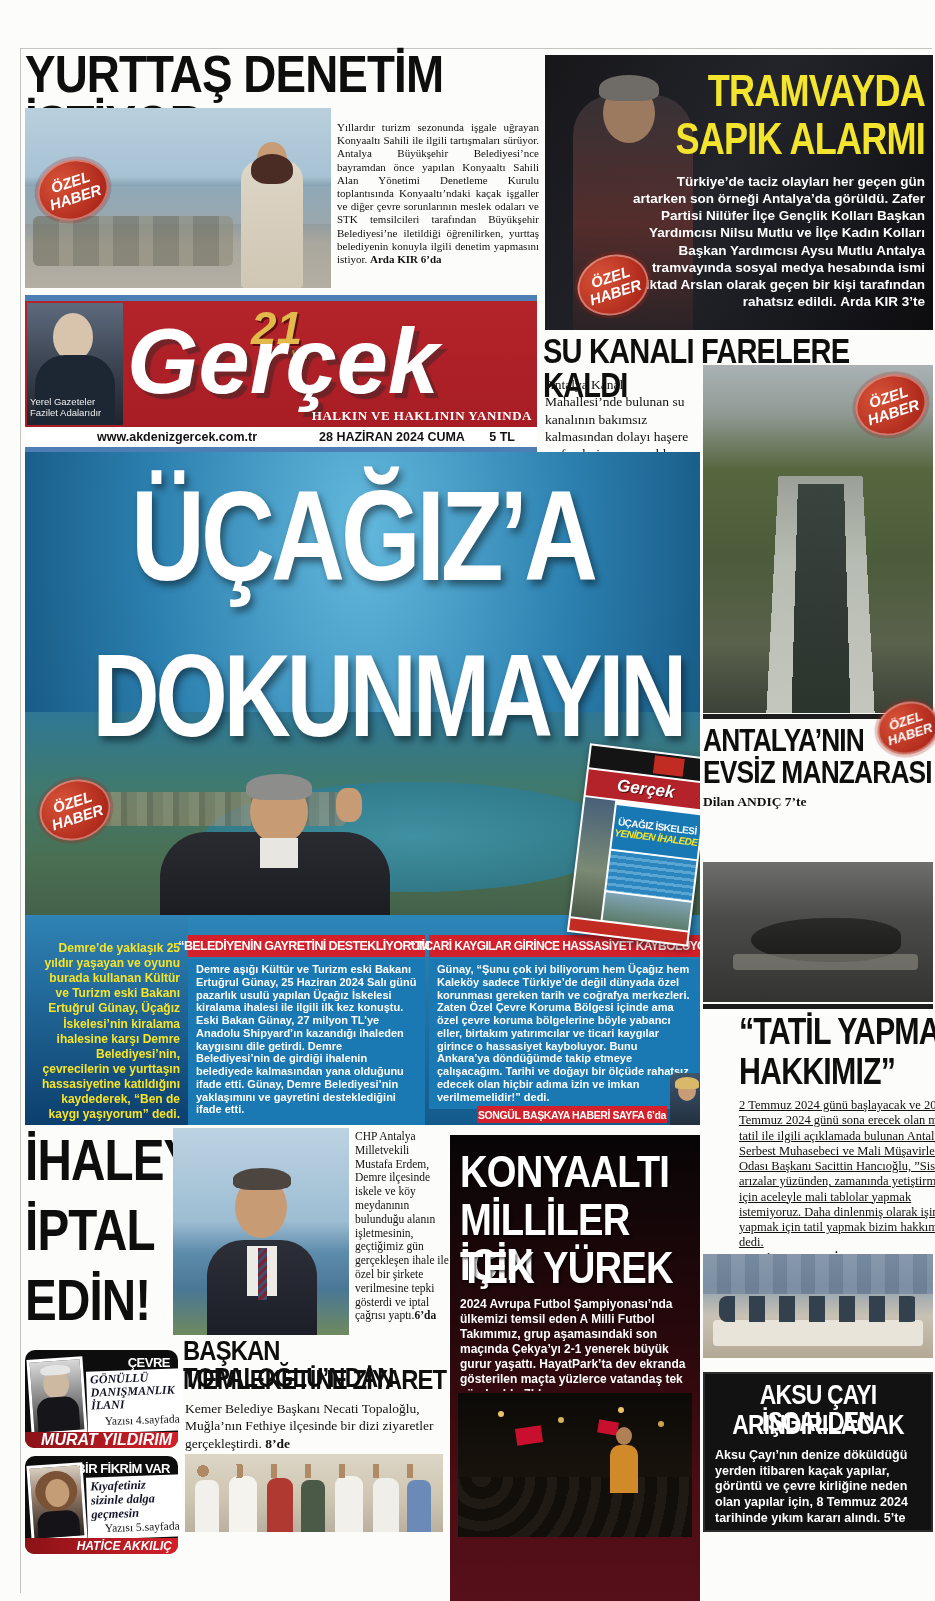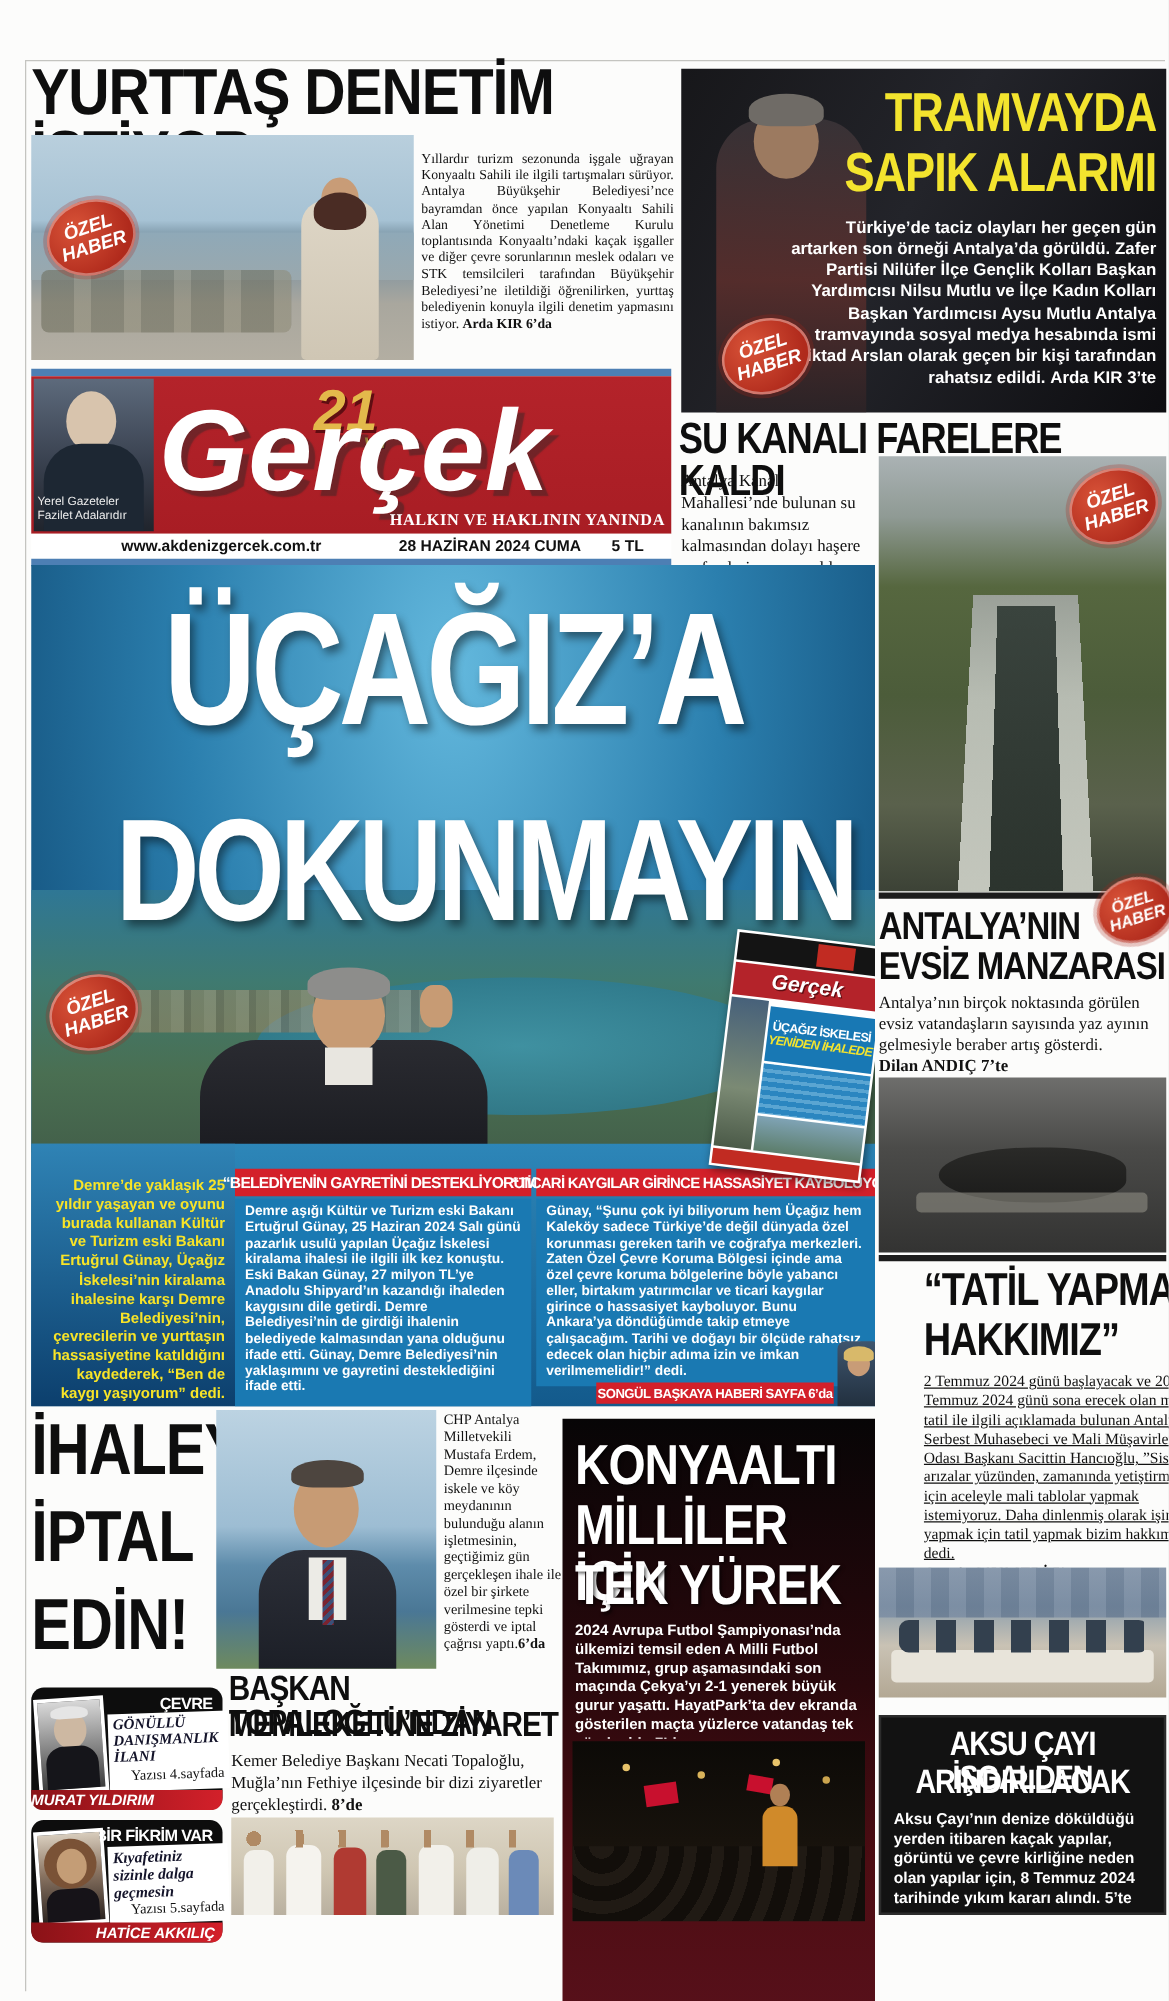--- a/index.html
+++ b/index.html
@@ -160,21 +160,20 @@
         <div class="abs" style="left:5px;top:4px;width:24px;height:12px;background:#d8b96a;border-radius:50% 50% 20% 20%;"></div>
       </div>
     </div>
   </div>
 
   <div class="rule" style="left:703px;top:714px;width:230px;height:5px;"></div>
   <div class="abs" style="left:703px;top:722px;width:232px;height:140px;">
     <div class="hl" style="position:absolute;left:0;top:4px;width:230px;font-size:31px;transform:scaleX(.85);transform-origin:0 0;">ANTALYA’NIN</div>
     <div class="hl" style="position:absolute;left:0;top:36px;width:270px;font-size:31px;transform:scaleX(.85);transform-origin:0 0;">EVSİZ MANZARASI</div>
     <div class="ser" style="position:absolute;left:0;top:72px;width:230px;font-size:13.5px;line-height:1.25;">
-      <span>Antalya’nın birçok noktasında görülen evsiz vatandaşların sayısında yaz ayının gelmesiyle beraber artış gösterdi.</span>
       <b style="display:block;">Dilan ANDIÇ 7’te</b>
     </div>
     <div class="stamp" style="right:-4px;top:-20px;width:62px;height:52px;font-size:13px;">
       <span>ÖZEL</span>
       <span>HABER</span>
     </div>
   </div>
   <div class="photo" style="left:703px;top:862px;width:230px;height:140px;background:linear-gradient(180deg,#6e6e6c 0%,#4b4b49 40%,#333332 100%);">
     <div class="abs" style="left:48px;top:56px;width:150px;height:44px;background:linear-gradient(180deg,#2a2a28,#1b1b1a);border-radius:50% 40% 40% 50%;"></div>
     <div class="abs" style="left:30px;top:92px;width:185px;height:16px;background:#8f8d84;opacity:.6;border-radius:4px;"></div>
@@ -248,21 +247,21 @@
     <div style="position:absolute;right:8px;top:5px;color:#fff;font-weight:800;font-size:13px;letter-spacing:-.5px;">ÇEVRE</div>
     <div class="photo" style="left:4px;top:8px;width:50px;height:70px;background:linear-gradient(180deg,#d8d8d8 0%,#9a9a9a 40%,#3c3c3c 100%);border:3px solid #fff;transform:rotate(-4deg);">
       <div class="head-c" style="left:12px;top:8px;width:26px;height:30px;background:#cdb8a2;"></div>
       <div class="abs" style="left:10px;top:4px;width:30px;height:10px;background:#e5e5e5;border-radius:50% 50% 30% 30%;"></div>
       <div class="abs" style="left:4px;top:36px;width:42px;height:34px;background:#15151a;border-radius:14px 14px 0 0;"></div>
     </div>
     <div class="abs" style="left:62px;top:20px;width:88px;height:58px;background:#fff;transform:rotate(-2deg);padding:2px 4px;">
       <div class="ser" style="font-weight:700;font-style:italic;font-size:12px;line-height:1.1;color:#14142a;">GÖNÜLLÜ DANIŞMANLIK İLANI</div>
       <div class="ser" style="font-size:11.5px;text-align:right;margin-top:2px;">Yazısı 4.sayfada</div>
     </div>
-    <div class="redbar" style="position:absolute;left:0;right:0;bottom:0;height:16px;border-radius:0 0 9px 9px;font-size:12px;padding-right:6px;line-height:16px;">
+    <div class="redbar" style="position:absolute;left:0;right:0;bottom:0;height:16px;border-radius:0 0 9px 9px;font-size:16px;text-align:right;padding-right:6px;line-height:16px;">
       <span>MURAT YILDIRIM</span>
     </div>
   </div>
 
   <div class="abs" style="left:25px;top:1456px;width:153px;height:98px;background:#0d0d0d;border-radius:10px;">
     <div style="position:absolute;right:8px;top:5px;color:#fff;font-weight:800;font-size:13px;letter-spacing:-.5px;">BİR FİKRİM VAR</div>
     <div class="photo" style="left:4px;top:8px;width:50px;height:70px;background:linear-gradient(180deg,#d8cdbd 0%,#8a7462 45%,#2c2420 100%);border:3px solid #fff;transform:rotate(-4deg);">
       <div class="abs" style="left:4px;top:4px;width:42px;height:40px;background:#7a5236;border-radius:50%;"></div>
       <div class="head-c" style="left:14px;top:12px;width:24px;height:28px;background:#c49d76;"></div>
       <div class="abs" style="left:4px;top:44px;width:42px;height:26px;background:#161318;border-radius:12px 12px 0 0;"></div>

